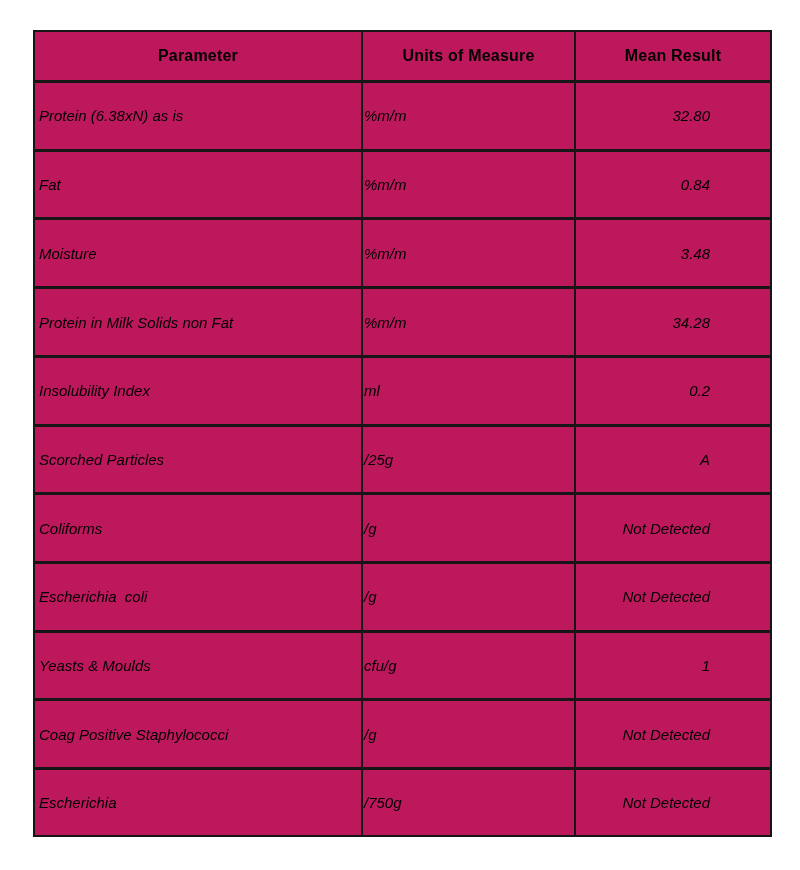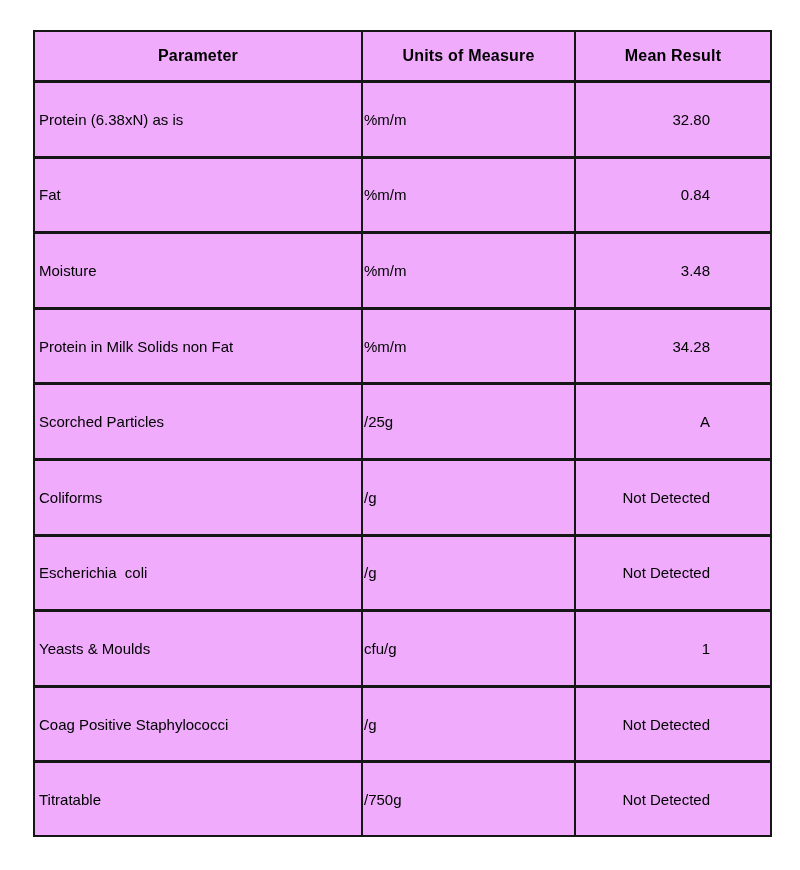--- a/index.html
+++ b/index.html
@@ -19,30 +19,31 @@
     background: #ffffff;
   }
   table.results {
     position: absolute;
     left: 33px;
     top: 30px;
     width: 737px;
     height: 807px;
     border-collapse: collapse;
     table-layout: fixed;
-    background: #f0abfc;
+    background: #be185d;
   }
   table.results th,
   table.results td {
     border: 2px solid #161616;
     vertical-align: middle;
     overflow: hidden;
   }
   table.results tbody td {
     border-top-width: 3px;
+    font-style: italic;
   }
   table.results th {
     font-size: 16px;
     font-weight: bold;
     text-align: center;
     height: 46px;
     letter-spacing: 0.2px;
   }
   table.results td {
     font-size: 15px;
@@ -93,20 +94,25 @@
     <td class="c-param">Moisture</td>
     <td class="c-units">%m/m</td>
     <td class="c-result">3.48</td>
   </tr>
         <tr>
     <td class="c-param">Protein in Milk Solids non Fat</td>
     <td class="c-units">%m/m</td>
     <td class="c-result">34.28</td>
   </tr>
         <tr>
+    <td class="c-param">Insolubility Index</td>
+    <td class="c-units">ml</td>
+    <td class="c-result">0.2</td>
+  </tr>
+        <tr>
     <td class="c-param">Scorched Particles</td>
     <td class="c-units">/25g</td>
     <td class="c-result">A</td>
   </tr>
         <tr>
     <td class="c-param">Coliforms</td>
     <td class="c-units">/g</td>
     <td class="c-result">Not Detected</td>
   </tr>
         <tr>
@@ -118,19 +124,19 @@
     <td class="c-param">Yeasts &amp; Moulds</td>
     <td class="c-units">cfu/g</td>
     <td class="c-result">1</td>
   </tr>
         <tr>
     <td class="c-param">Coag Positive Staphylococci</td>
     <td class="c-units">/g</td>
     <td class="c-result">Not Detected</td>
   </tr>
         <tr>
-    <td class="c-param">Titratable</td>
+    <td class="c-param">Escherichia</td>
     <td class="c-units">/750g</td>
     <td class="c-result">Not Detected</td>
   </tr>
       </tbody>
   </table>
 </div>
 
 </body></html>

